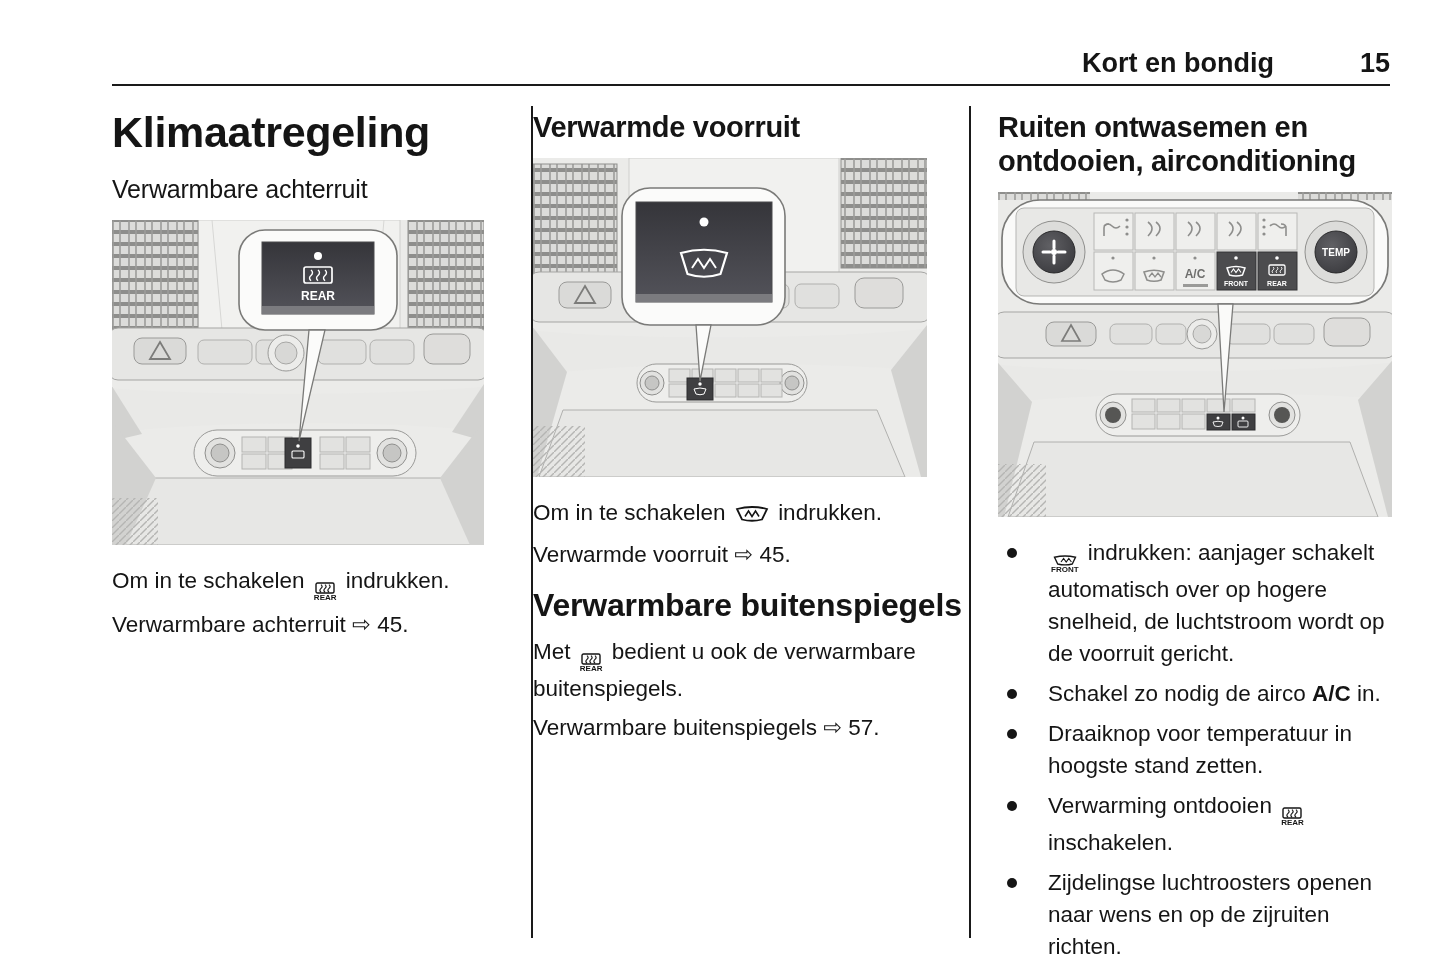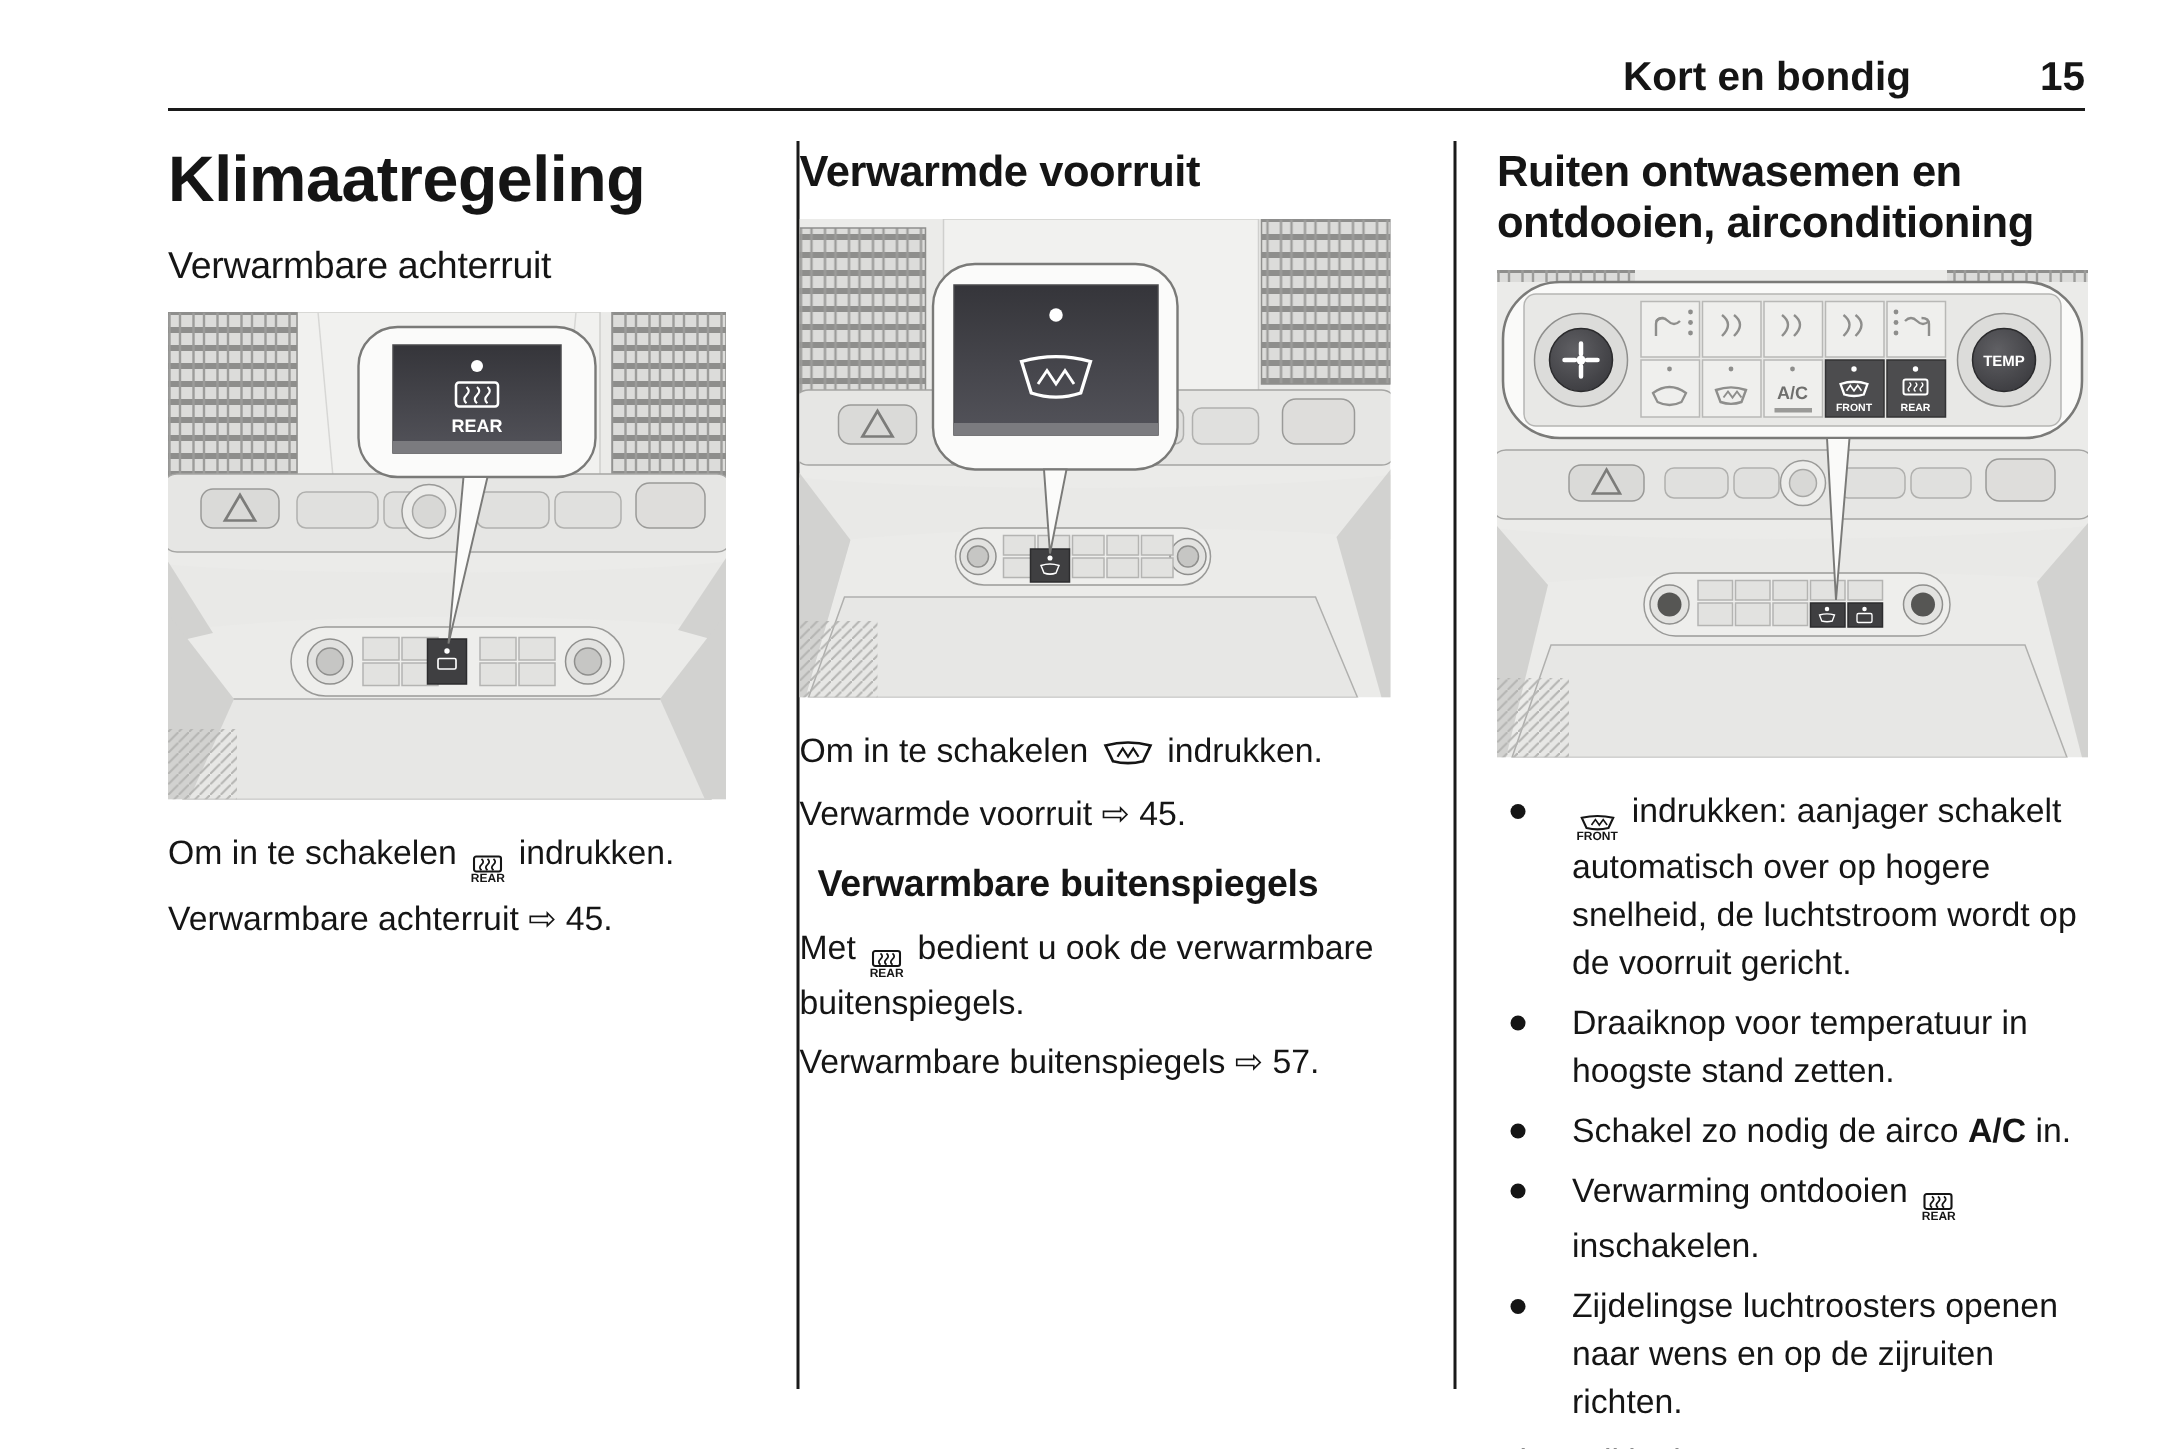--- a/index.html
+++ b/index.html
@@ -3,37 +3,37 @@
 <meta charset="utf-8">
 <style>
   * { box-sizing: border-box; }
   html,body { margin:0; padding:0; }
   body {
     width:1445px; height:966px; background:#ffffff; color:#151515;
     font-family:"Liberation Sans","DejaVu Sans",sans-serif;
     overflow:hidden;
   }
   .page-header {
-    margin:0 55px 0 112px; padding-top:36px; padding-bottom:5px;
+    margin:0 55px 0 112px; padding-top:48px; padding-bottom:5px;
     display:flex; justify-content:flex-end; align-items:flex-end;
     border-bottom:2px solid #1a1a1a;
   }
   .hdr-title { font-size:27px; font-weight:bold; margin-right:86px; }
   .hdr-page  { font-size:27px; font-weight:bold; }
 
   main { display:flex; margin-left:112px; margin-top:20px; height:838px; }
   .vdiv { width:2px; background:#1a1a1a; height:832px; }
   .col-1 { width:419px; padding-right:8px; }
   .col-2 { width:436px; padding-right:6px; }
   .col-3 { width:424px; padding-left:27px; padding-right:2px; }
 
   .main-title { font-size:43px; font-weight:bold; margin:2px 0 18px; letter-spacing:-0.3px; }
   .col-title  { font-size:29px; font-weight:bold; margin:4px 0 14px; line-height:34px; letter-spacing:-0.3px; }
   .sub-title  { font-size:25px; font-weight:normal; margin:6px 0 16px; letter-spacing:-0.2px; }
-  .sub-title2 { font-size:25px; font-weight:bold; margin:16px 12px 12px; letter-spacing:-0.2px; }
+  .sub-title2 { font-size:32px; font-weight:bold; margin:16px 0 12px; letter-spacing:-0.2px; }
 
   figure { margin:0 0 20px; }
   figure svg { display:block; }
 
   p { font-size:22.5px; line-height:32px; margin:0 0 7px; }
   .bold { font-weight:bold; }
 
   ul.bullets { list-style:none; margin:4px 0 4px; padding:0; }
   ul.bullets li {
     position:relative; padding-left:50px;
@@ -381,26 +381,26 @@
       <li>
         <span class="ic">
             <svg width="24" height="12" viewBox="0 0 24 12">
               <path d="M1.5,3.2 Q12,0.8 22.5,3.2 L19.3,10 Q12,11.8 4.7,10 Z" fill="none" stroke="#151515" stroke-width="1.4"></path>
               <path d="M8,8 l2.6,-3.6 2.6,3.6 2.6,-3.6 2.6,3.6" fill="none" stroke="#151515" stroke-width="1.1"></path>
             </svg>
             <span class="lbl">FRONT</span>
           </span>
         <span>indrukken: aanjager schakelt automatisch over op hogere snelheid, de luchtstroom wordt op de voorruit gericht.</span>
       </li>
-      <li>Draaiknop voor temperatuur in hoogste stand zetten.</li>
       <li>
         <span>Schakel zo nodig de airco</span>
         <span class="bold">A/C</span>
         <span>in.</span>
       </li>
+      <li>Draaiknop voor temperatuur in hoogste stand zetten.</li>
       <li>
         <span>Verwarming ontdooien</span>
         <span class="ic">
             <svg width="20" height="12" viewBox="0 0 20 12">
               <rect x="1" y="1" width="18" height="10" rx="1.5" fill="none" stroke="#151515" stroke-width="1.4"></rect>
               <path d="M6,2.6 c1.5,1.3 1.5,2.5 0,3.8 c-1.5,1.3 -1.5,2.5 0,3.8 M10,2.6 c1.5,1.3 1.5,2.5 0,3.8 c-1.5,1.3 -1.5,2.5 0,3.8 M14,2.6 c1.5,1.3 1.5,2.5 0,3.8 c-1.5,1.3 -1.5,2.5 0,3.8" stroke="#151515" stroke-width="1.2" fill="none"></path>
             </svg>
             <span class="lbl">REAR</span>
           </span>
         <span>inschakelen.</span>

